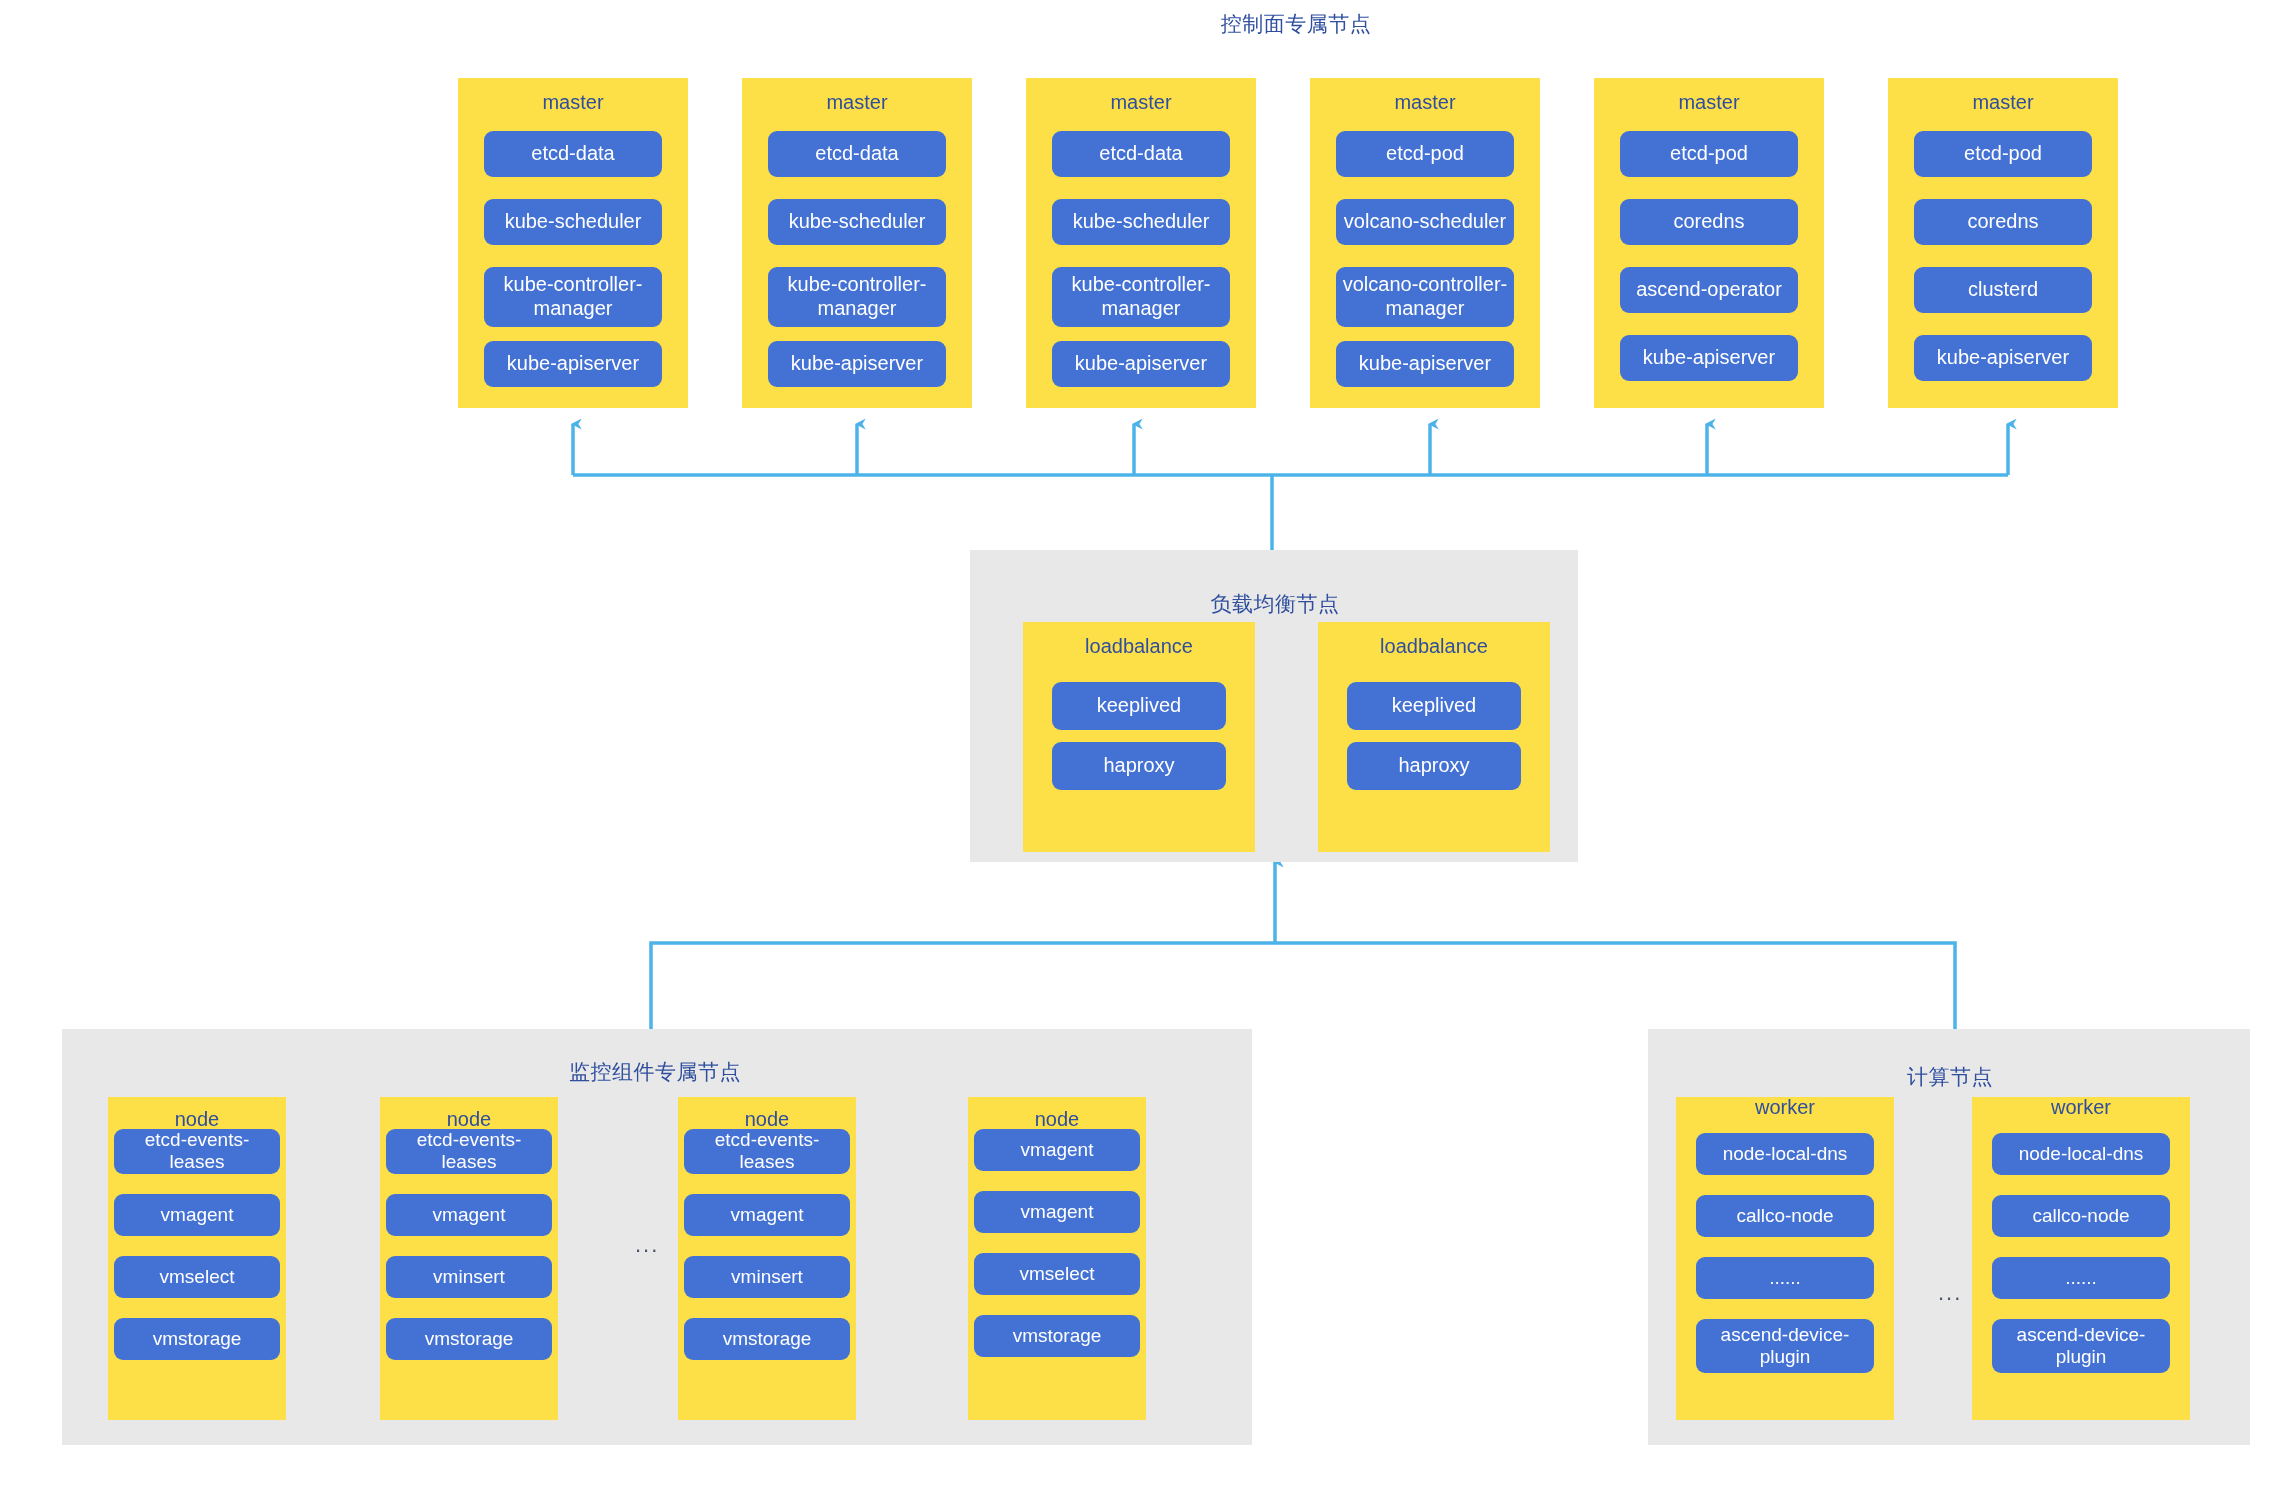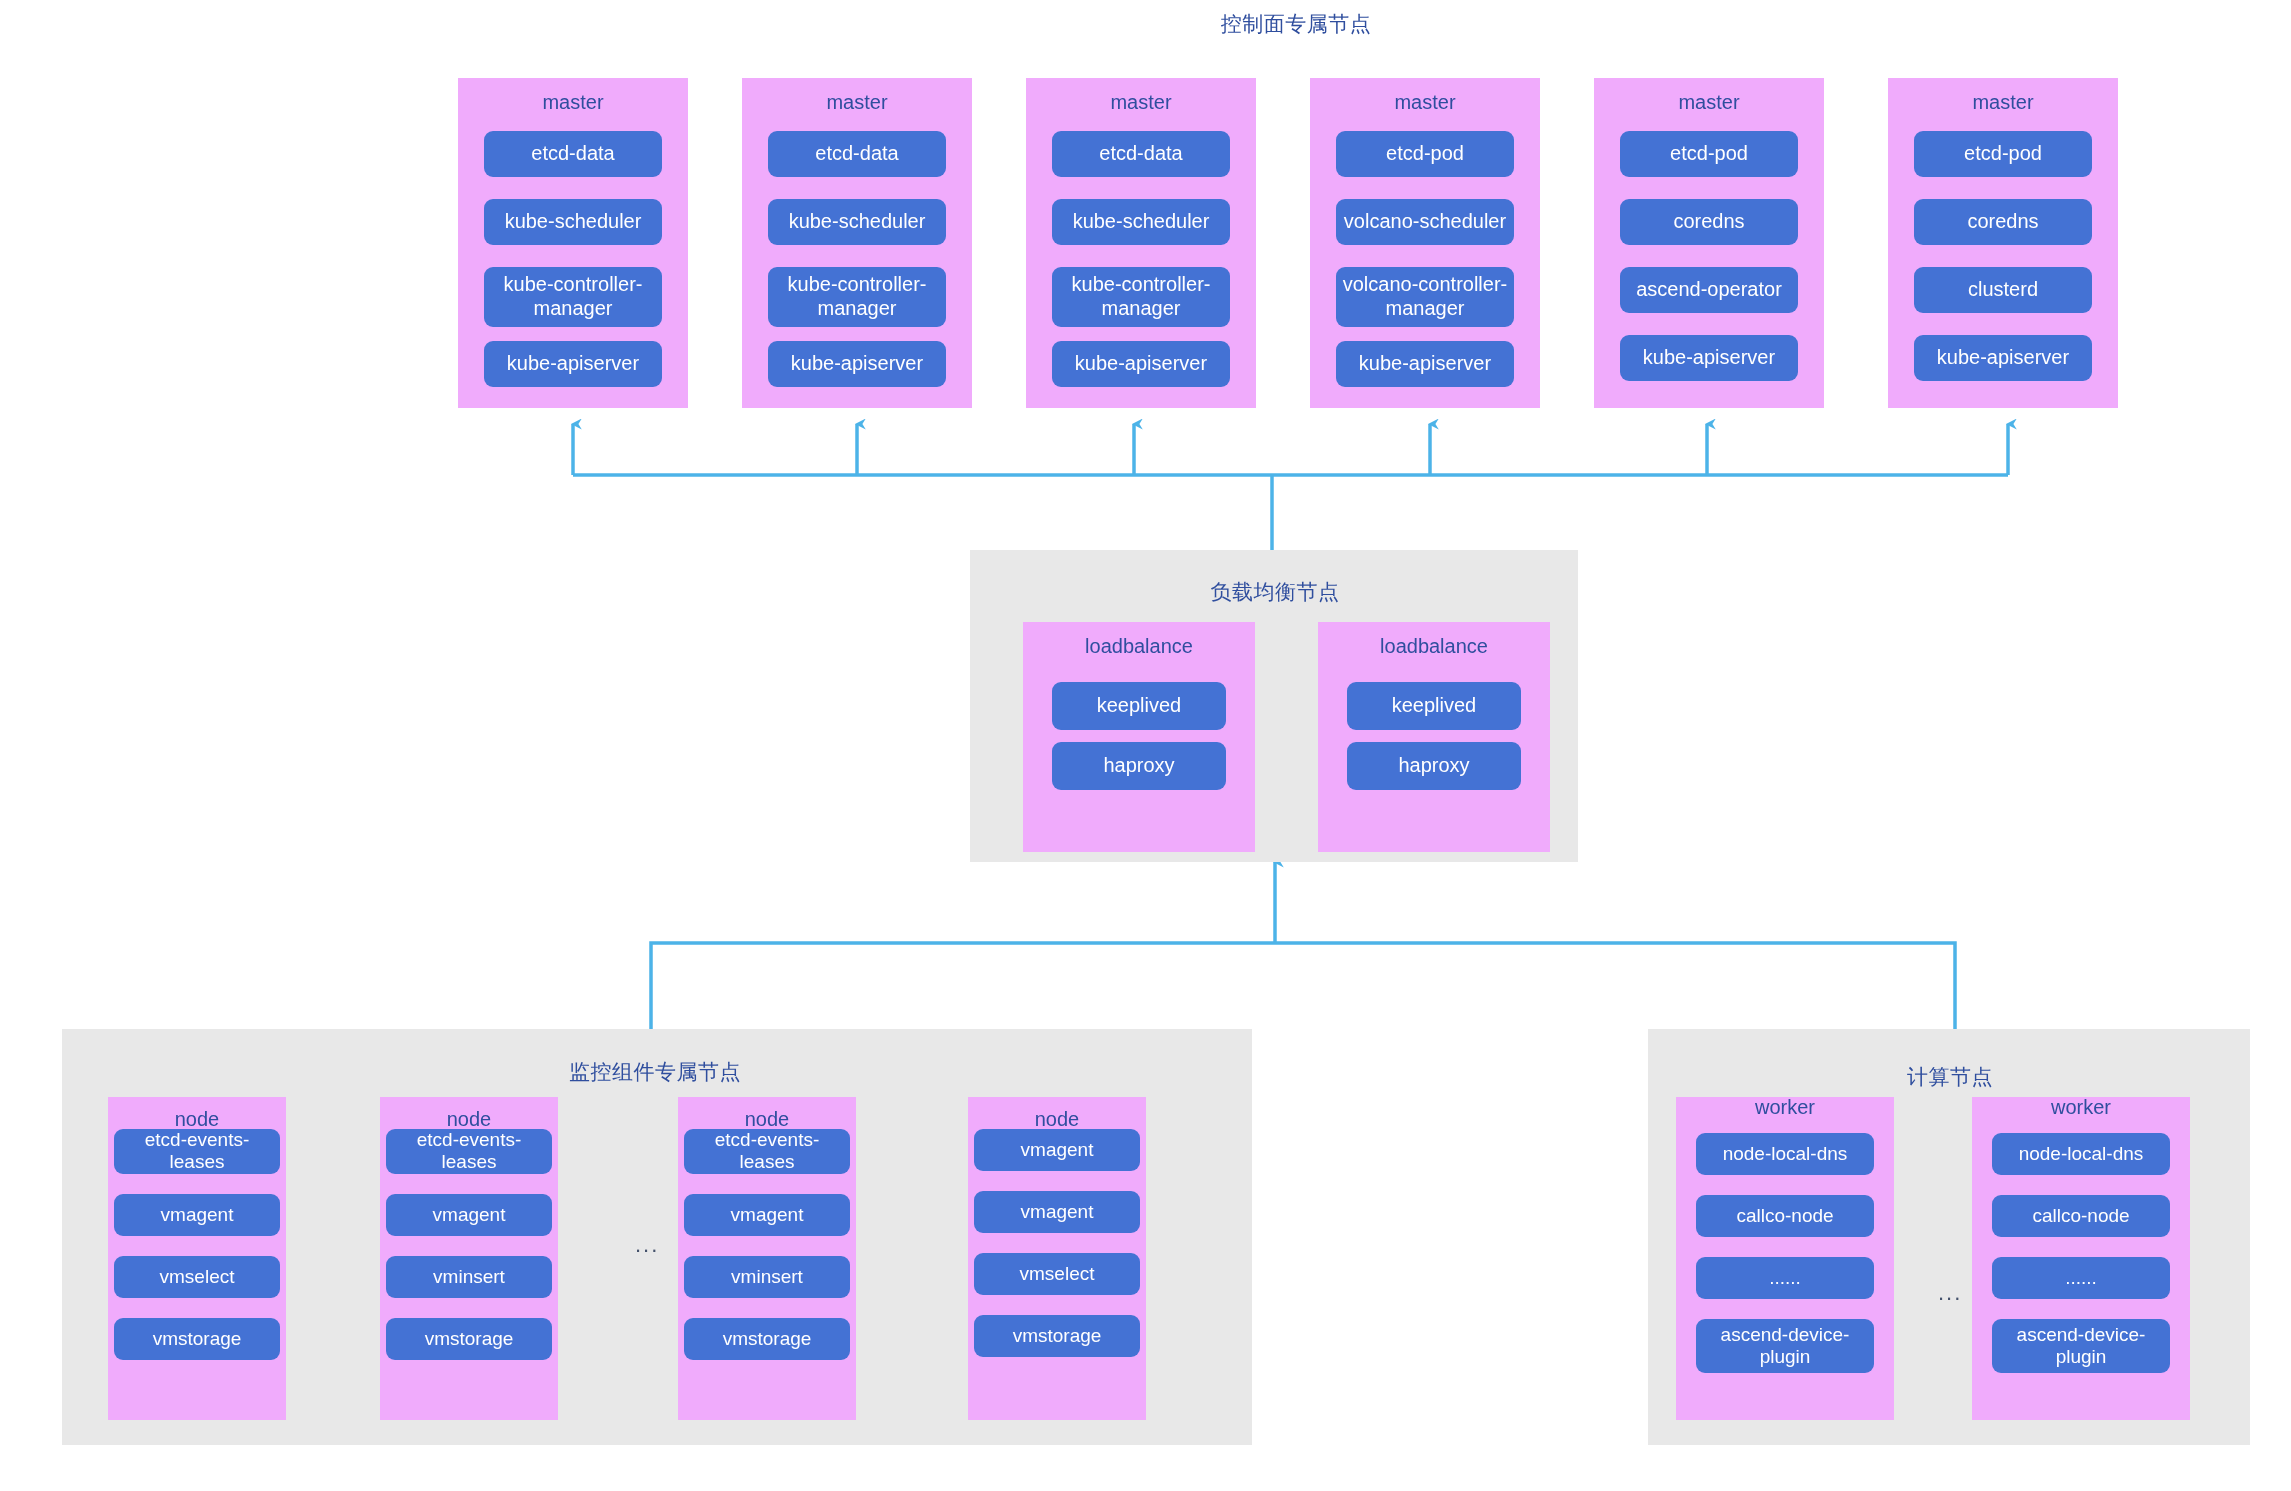--- a/index.html
+++ b/index.html
@@ -31,21 +31,21 @@
 
   
   .grey-group {
     position: absolute;
     background: #e8e8e8;
   }
 
   
   .host-box {
     position: absolute;
-    background: #f0abfc;
+    background: #fde047;
     display: flex;
     flex-direction: column;
     align-items: center;
   }
   .host-title {
     color: #2f4e9e;
     font-size: 20px;
     line-height: 1;
     text-align: center;
     white-space: nowrap;
@@ -190,21 +190,21 @@
     <div class="host-title">master</div>
     <div class="pods">
       <div class="pod">etcd-pod</div>
       <div class="pod">coredns</div>
       <div class="pod">clusterd</div>
       <div class="pod">kube-apiserver</div>
     </div>
   </div>
 
   <div class="grey-group" style="left:970px; top:550px; width:608px; height:312px;"></div>
-  <div class="section-title" style="left:1120px; top:578px; width:310px;">负载均衡节点</div>
+  <div class="section-title" style="left:1120px; top:590px; width:310px;">负载均衡节点</div>
 
   <div class="host-box lb-box" style="left:1023px;">
     <div class="host-title">loadbalance</div>
     <div class="pods">
       <div class="pod">keeplived</div>
       <div class="pod">haproxy</div>
     </div>
   </div>
 
   <div class="host-box lb-box" style="left:1318px;">

